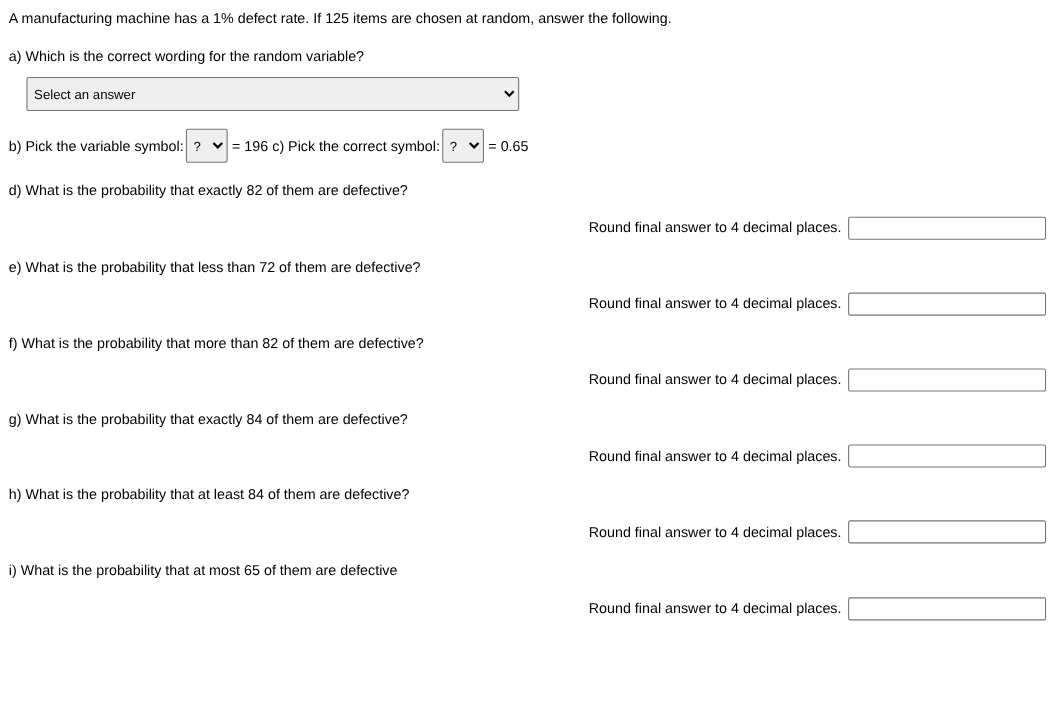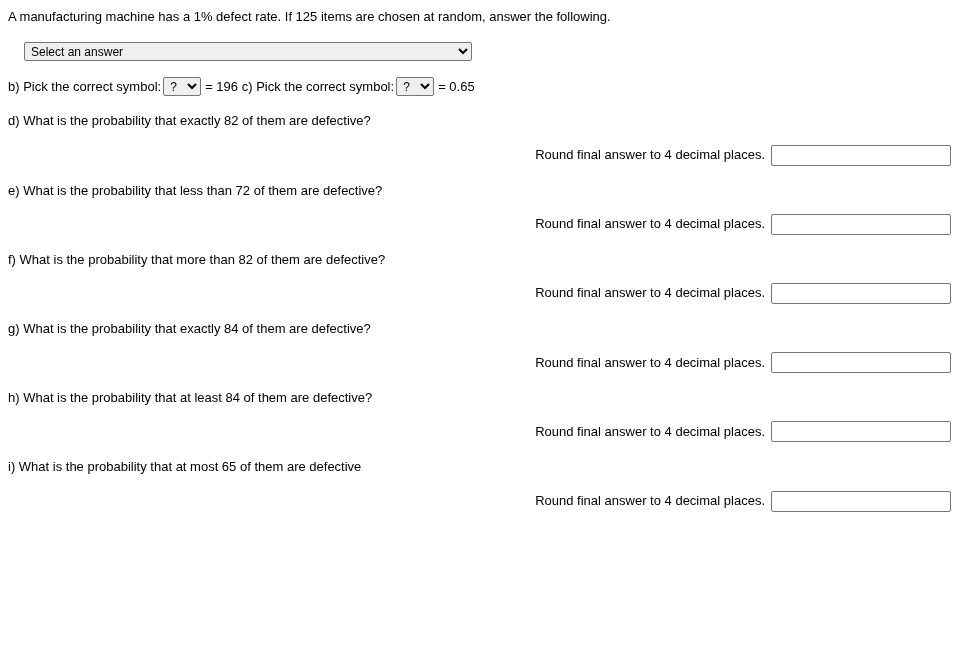--- a/index.html
+++ b/index.html
@@ -24,21 +24,21 @@
       align-items: center;
       justify-content: flex-end;
     }
     select {
       font-family: Arial, sans-serif;
       font-size: 12px;
       background: #efefef;
       border: 1px solid #767676;
       border-radius: 2px;
       padding: 1px 2px;
-      height: 19px;
+      height: 31px;
     }
     .wide-select {
       width: 448px;
     }
     .narrow-select {
       width: 38px;
       margin: 0 4px 0 2px;
     }
     input[type="text"] {
       border: 1px solid #767676;
@@ -61,30 +61,31 @@
   </style>
 </head>
 <body>
 
 
 
 <div class="question-intro">A manufacturing machine has a 1% defect rate. If 125 items are chosen at random, answer the following.</div>
 
 
 <div class="part">
+  <div>a) Which is the correct wording for the random variable?</div>
   <div class="part-a-select">
     <select class="wide-select">
       <option>Select an answer</option>
     </select>
   </div>
 </div>
 
 
 <div class="part inline">
-  <span>b) Pick the correct symbol:</span>
+  <span>b) Pick the variable symbol:</span>
   <select class="narrow-select">
     <option>?</option>
   </select>
   <span>= 196</span>
 </div>
 
 
 <div class="part inline">
   <span>c) Pick the correct symbol:</span>
   <select class="narrow-select">

